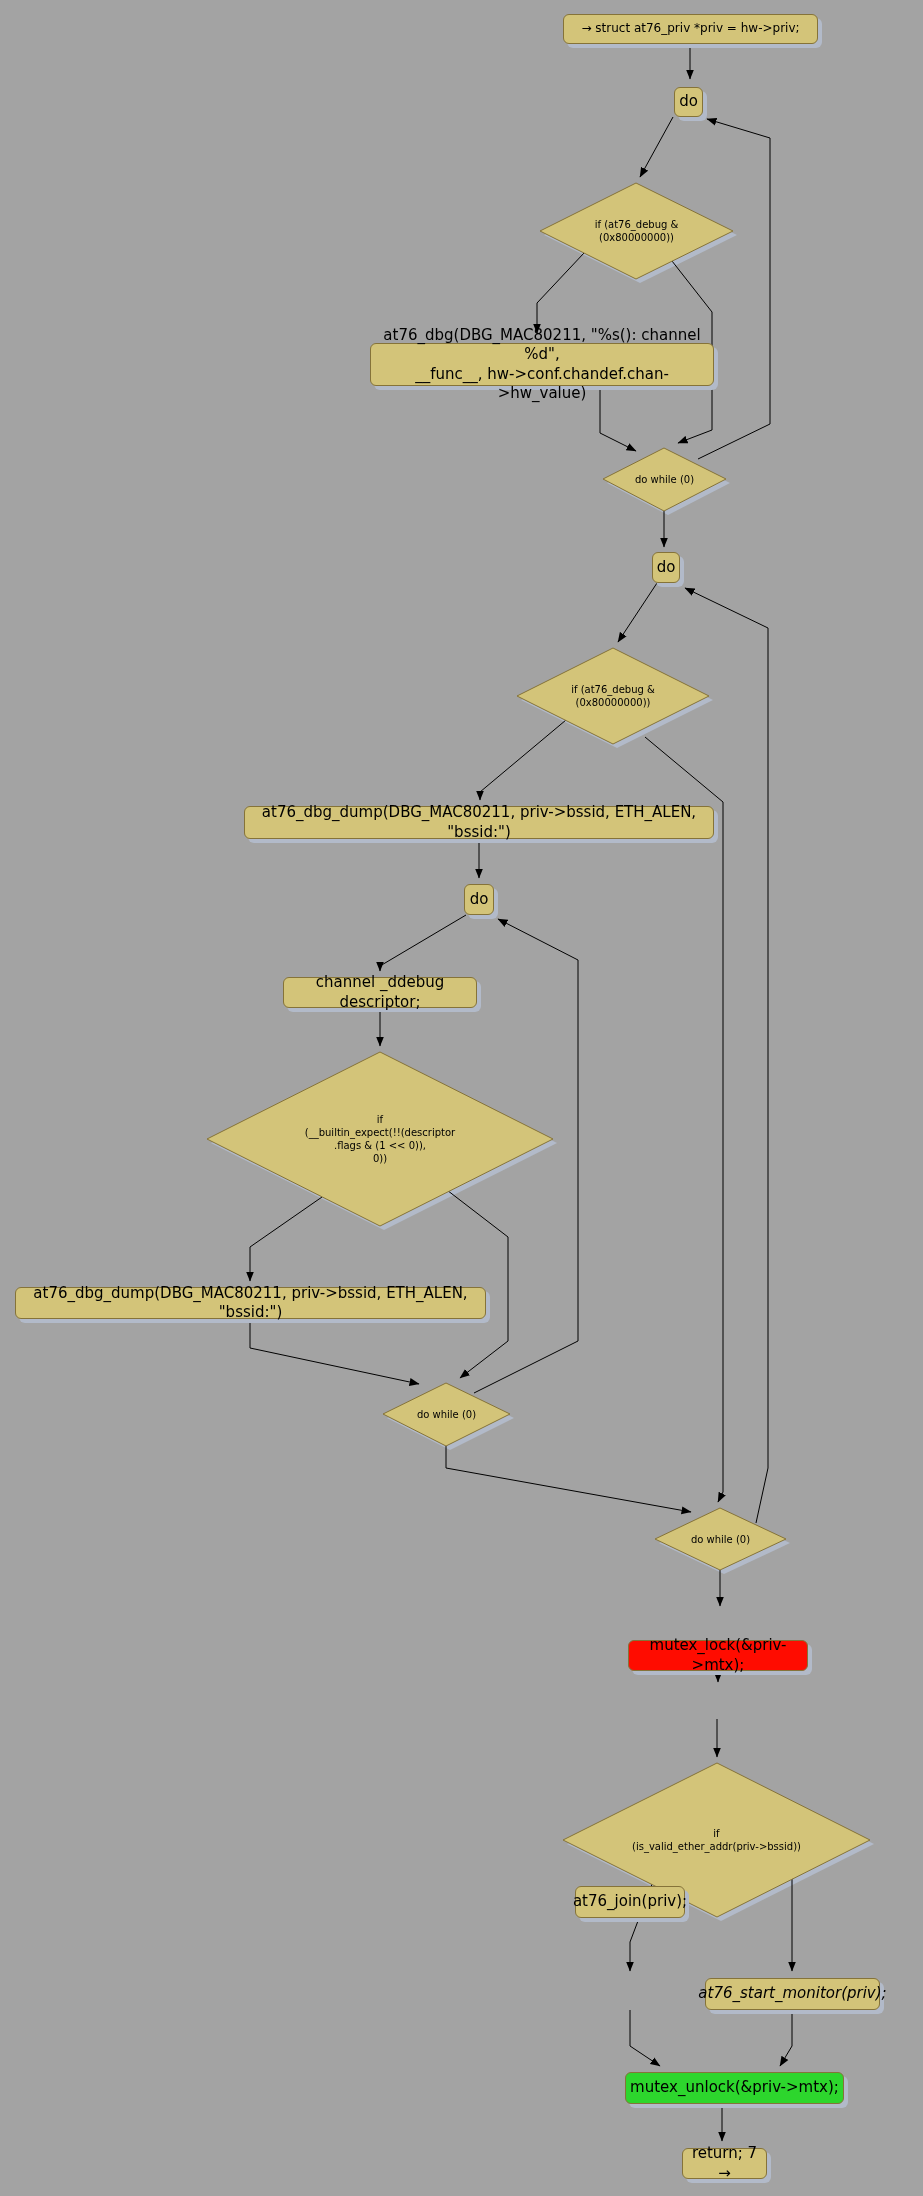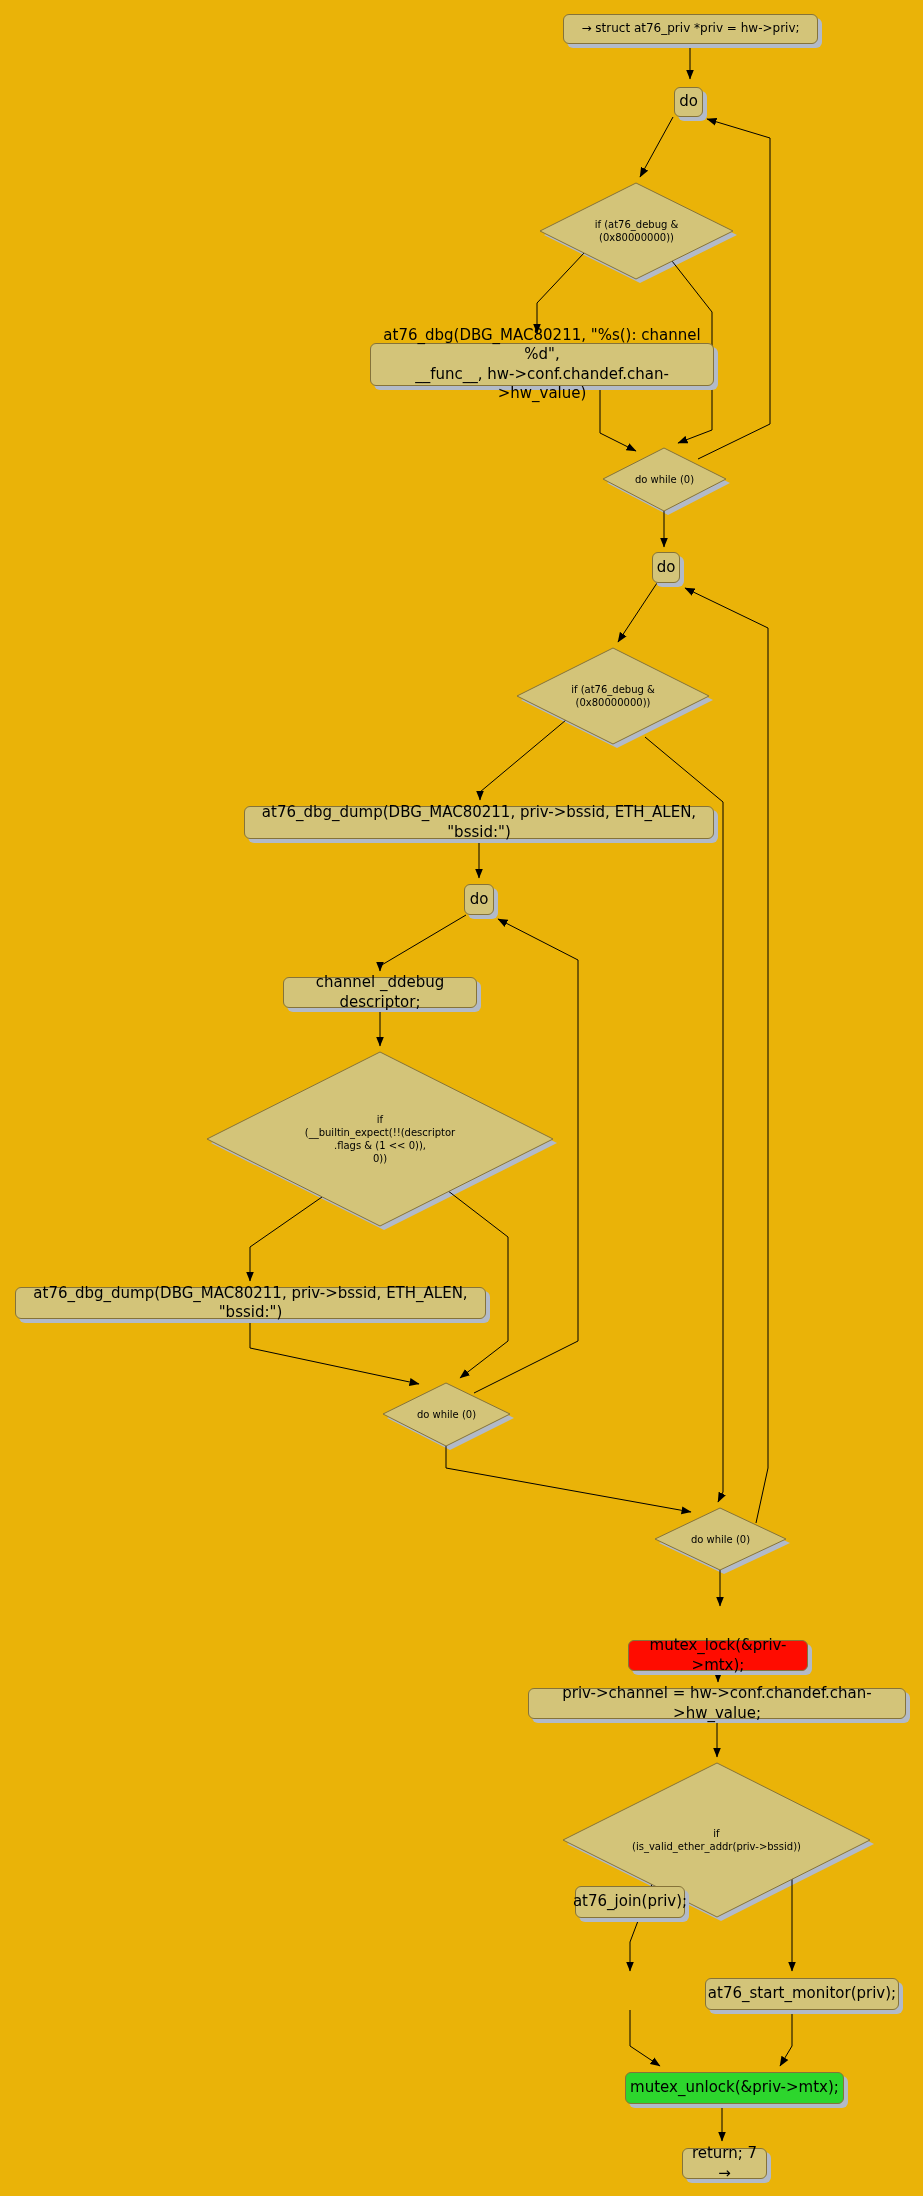--- a/index.html
+++ b/index.html
@@ -1,17 +1,17 @@
 <!DOCTYPE html>
 <html><head>
 <meta charset="utf-8">
 <style>
   html,body{margin:0;padding:0;background:#ffffff;}
   .canvas{
-    position:relative;width:923px;height:2196px;background:#eab308;
+    position:relative;width:923px;height:2196px;background:#a3a3a3;
     font-family:"DejaVu Sans","Liberation Sans",sans-serif;color:#000;
   }
   .edges{position:absolute;left:0;top:0;}
   .node{
     position:absolute;box-sizing:border-box;
     background:#d3c479;border:1px solid #857339;border-radius:6px;
     box-shadow:4px 4px 0 #b2bac9;
     display:flex;align-items:center;justify-content:center;
     font-size:15px;line-height:1.3;text-align:center;white-space:pre-line;
     padding:0 4px;
@@ -101,25 +101,24 @@
   <div class="node" style="left:244px;top:806px;width:470px;height:33px;">at76_dbg_dump(DBG_MAC80211, priv-&gt;bssid, ETH_ALEN, "bssid:")</div>
 
   <div class="node" style="left:464px;top:884px;width:30px;height:31px;">do</div>
 
   <div class="node" style="left:283px;top:977px;width:194px;height:31px;">channel _ddebug descriptor;</div>
 
   <div class="node" style="left:15px;top:1287px;width:471px;height:32px;">at76_dbg_dump(DBG_MAC80211, priv-&gt;bssid, ETH_ALEN, "bssid:")</div>
 
   <div class="node red" style="left:628px;top:1612px;width:180px;height:31px;">mutex_lock(&amp;priv-&gt;mtx);</div>
 
-  <div class="node" style="left:528px;top:1688px;width:378px;height:31px;">priv-&gt;channel = hw-&gt;conf.chandef.chan-&gt;hw_value;</div>
 
   <div class="node" style="left:575px;top:1886px;width:110px;height:32px;">at76_join(priv);</div>
 
-  <div class="node" style="left:705px;top:1978px;width:194px;height:32px;">at76_start_monitor(priv);</div>
+  <div class="node" style="left:705px;top:1978px;width:175px;height:32px;font-style:italic;">at76_start_monitor(priv);</div>
 
   <div class="node green" style="left:625px;top:2072px;width:219px;height:32px;">mutex_unlock(&amp;priv-&gt;mtx);</div>
 
   <div class="node" style="left:682px;top:2148px;width:85px;height:31px;">return; 7 →</div>
 
   <div class="dtext" style="left:540px;top:183px;width:193px;height:96px;">if (at76_debug &amp;
 (0x80000000))</div>
 
   <div class="dtext" style="left:603px;top:448px;width:123px;height:63px;">do while (0)</div>
 

